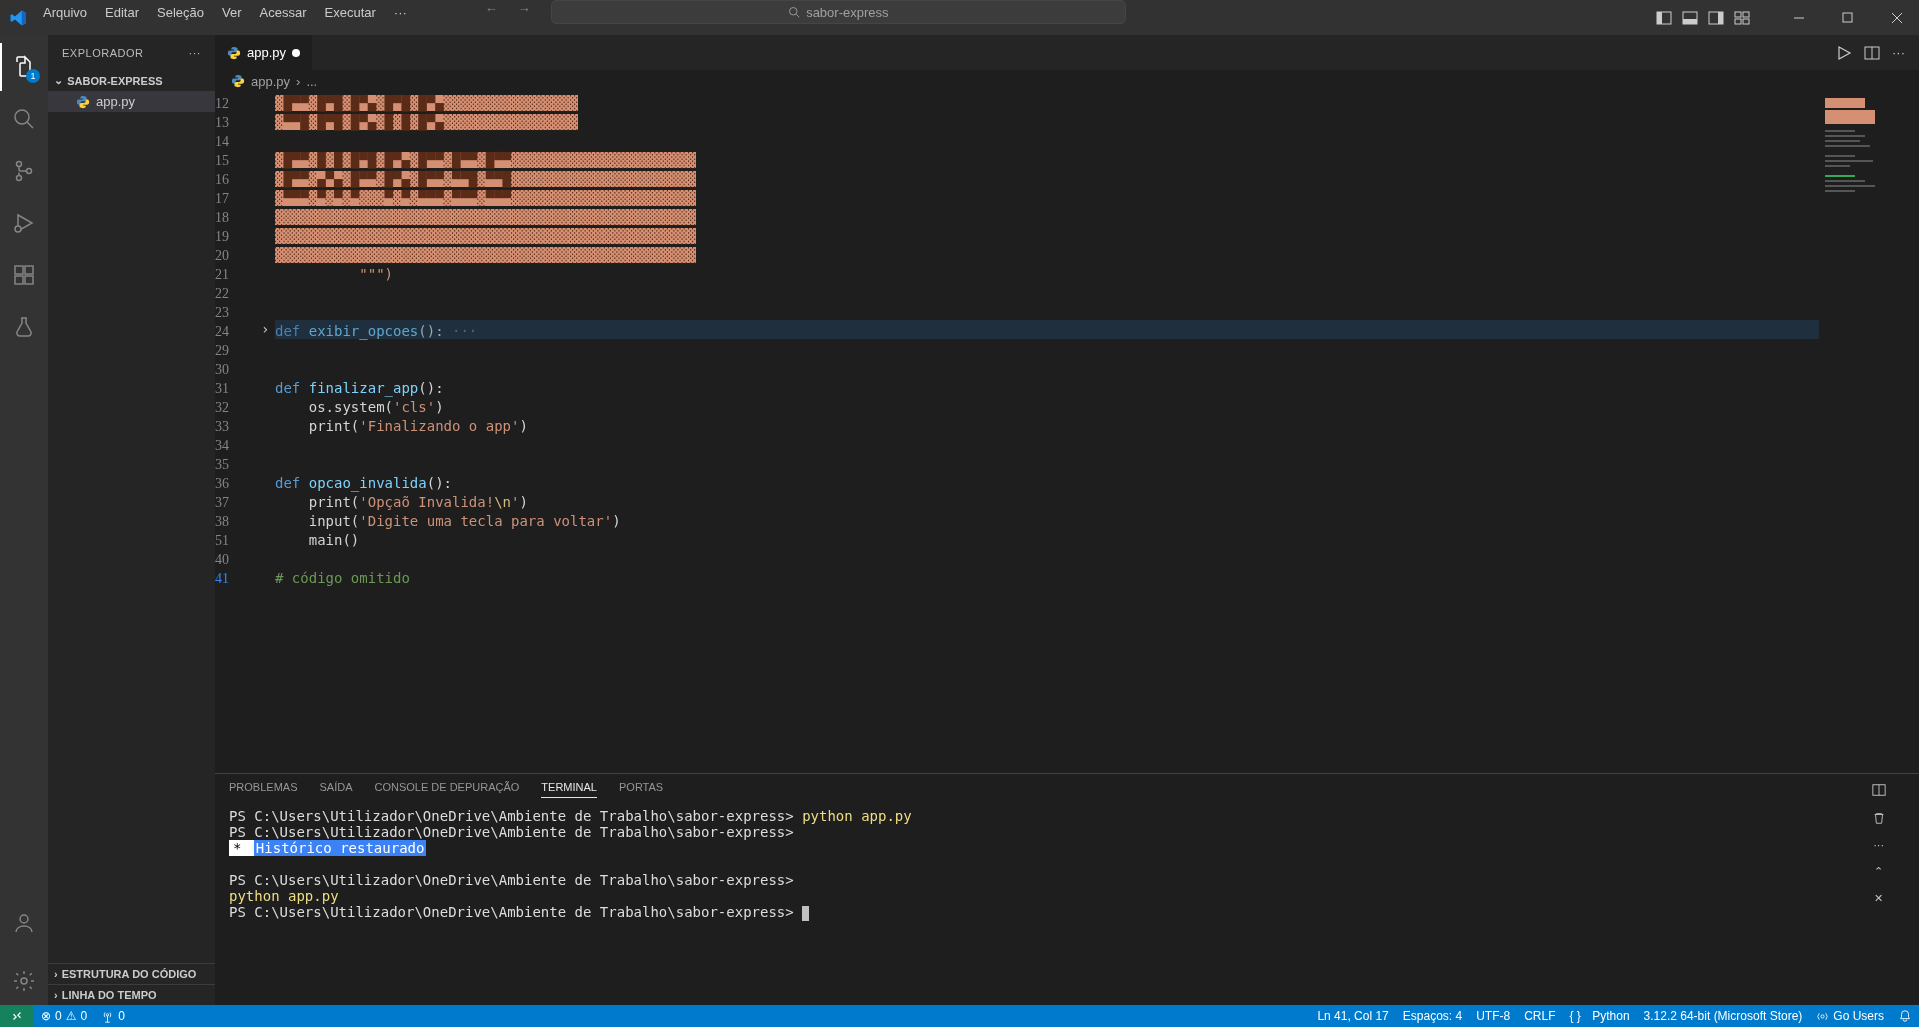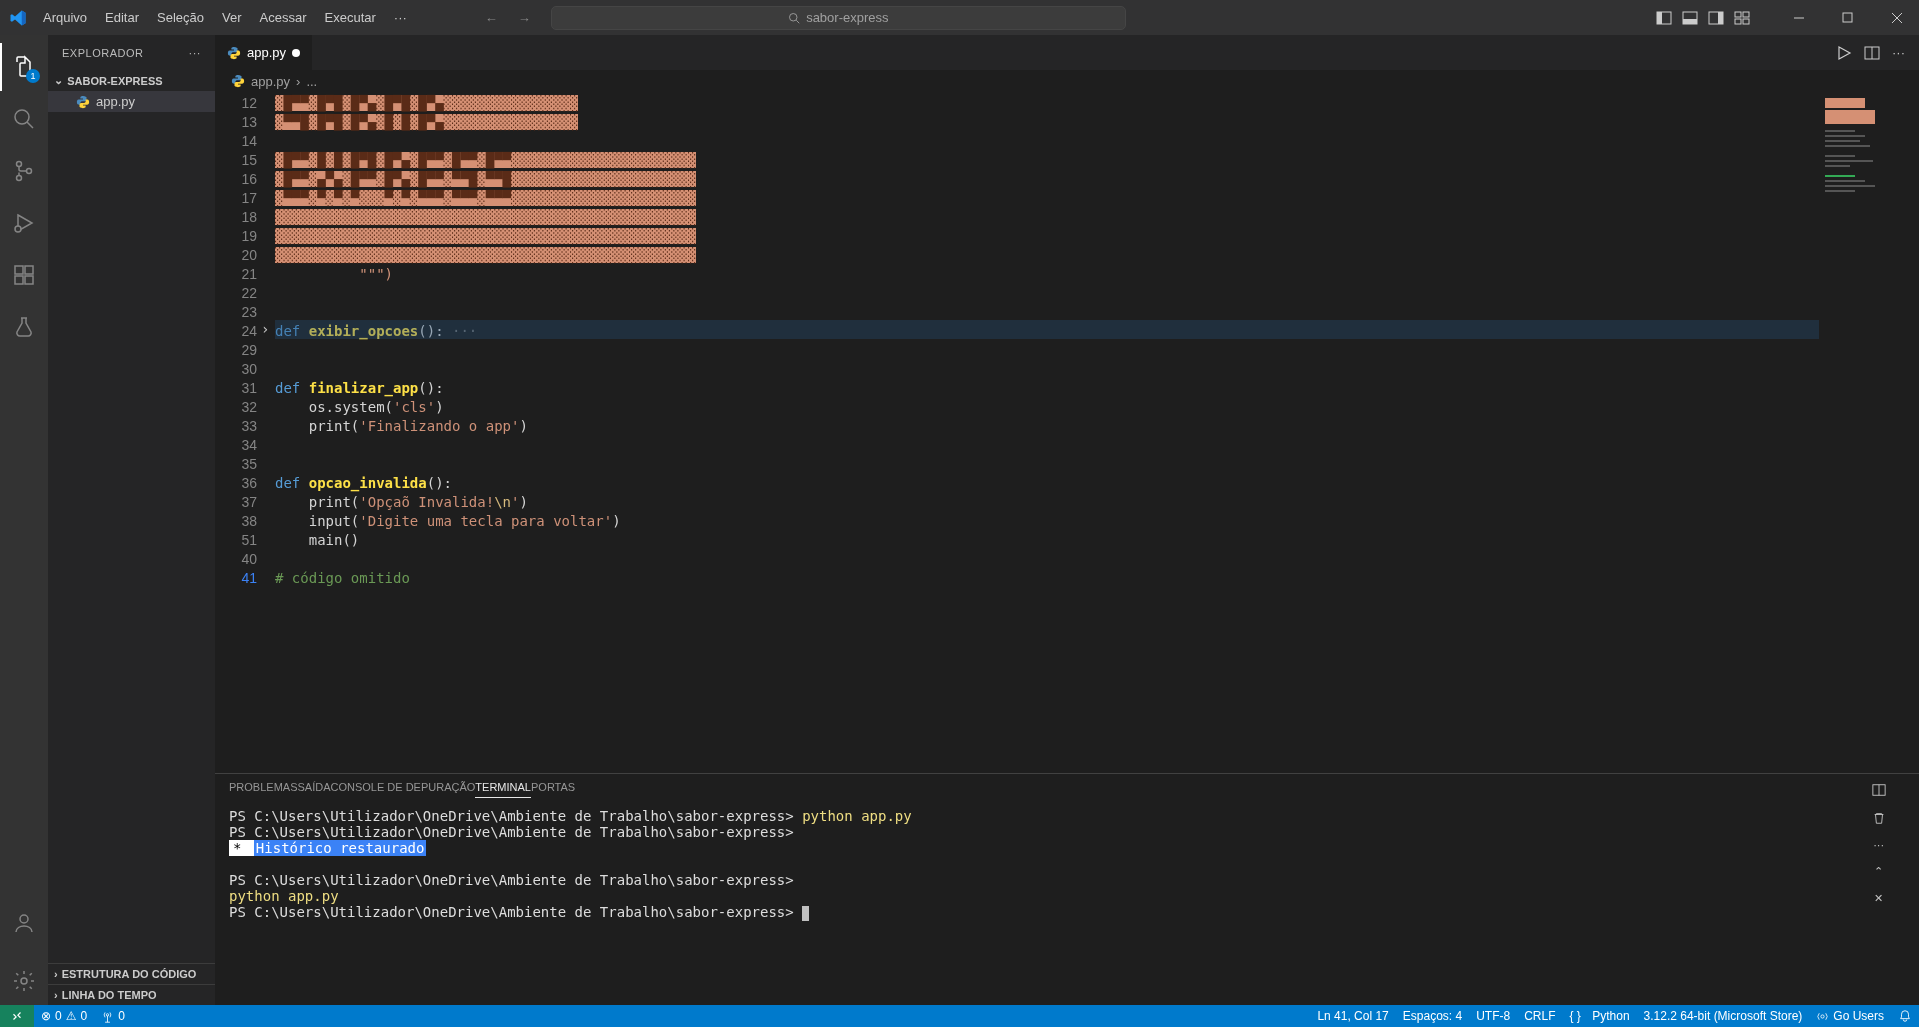--- a/index.html
+++ b/index.html
@@ -9,21 +9,20 @@
   color: #cccccc;
   width: 1919px;
   height: 1027px;
   overflow: hidden;
   font-size: 13px;
 }
 .titlebar {
   height: 35px;
   background: #323233;
   display: flex;
-  align-items: center;
   color: #cccccc;
 }
 .titlebar .vscode-icon { width: 35px; display:flex; justify-content:center; align-items:center; }
 .menu-bar { display: flex; gap: 2px; }
 .menu-item { padding: 5px 8px; cursor: pointer; }
 .nav-arrows { margin-left: 70px; display:flex; gap: 20px; color: #8a8a8a; }
 .search-box {
   flex: 0 0 575px;
   margin-left: 20px;
   background: #3c3c3c;
@@ -53,40 +52,40 @@
 .file-row { padding: 3px 6px 3px 28px; display:flex; align-items:center; gap:6px; font-size:13px; }
 .file-row.active { background:#37373d; }
 .collapsed-sec { padding: 4px 6px; font-size:11px; font-weight:700; color:#ccc; display:flex; align-items:center; gap:4px; border-top:1px solid #3c3c3c; }
 .editor-col { flex:1; display:flex; flex-direction:column; background:#1e1e1e; min-width:0; }
 .tabbar { height:35px; background:#252526; display:flex; align-items:stretch; }
 .tab { background:#1e1e1e; display:flex; align-items:center; gap:6px; padding:0 12px; border-right:1px solid #252526; color:#fff; position:relative; }
 .tab .dirty { width:8px; height:8px; border-radius:50%; background:#fff; }
 .tab-actions { margin-left:auto; display:flex; align-items:center; gap:12px; padding:0 14px; color:#c5c5c5; }
 .breadcrumb { height:22px; display:flex; align-items:center; padding:0 16px; gap:6px; color:#a0a0a0; font-size:13px; }
 .editor-wrap { position:relative; flex:1; display:flex; overflow:hidden; }
-.gutter { width:60px; text-align:right; padding-right:18px; color:#858585; font-family:Liberation Sans, sans-serif; font-size:14px; line-height:19px; padding-top:2px; }
+.gutter { width:60px; padding-right:18px; color:#858585; font-family:Liberation Serif, serif; font-size:14px; line-height:19px; padding-top:2px; }
 .code-area { flex:1; font-family:Consolas,monospace; font-size:14px; line-height:19px; padding-top:2px; position:relative; min-width:0; }
 .code-line { white-space:pre; height:19px; }
 .hl-line { background:rgba(38,79,120,0.35); position:absolute; left:0; right:0; height:19px; }
 .fold-arrow { position:absolute; color:#c5c5c5; }
 .minimap { width:100px; background:#1e1e1e; padding:6px; }
 .panel { height:232px; background:#1e1e1e; border-top:1px solid #414141; display:flex; flex-direction:column; }
-.panel-tabs { height:30px; display:flex; align-items:center; padding:0 14px; font-size:11px; color:#969696; }
+.panel-tabs { height:30px; display:flex; align-items:center; padding:0 14px; gap:22px; font-size:11px; color:#969696; }
 .ptab { padding-bottom:4px; cursor:pointer; }
 .ptab.active { color:#e7e7e7; border-bottom:1px solid #e7e7e7; }
 .panel-actions { margin-left:auto; display:flex; align-items:center; gap:14px; color:#c5c5c5;flex-direction:column; }
 .terminal-body { flex:1; padding: 4px 14px; font-family:Consolas,monospace; font-size:14px; line-height:16px; color:#ddd; overflow:hidden; }
 .term-hist { background:#3b82f6; color:#fff; padding:0 2px; }
 .term-star { background:#ffffff; color:#000; padding:0 4px; }
 .statusbar { height:22px; background:#007acc; display:flex; align-items:center; color:#fff; font-size:12px; }
 .status-remote { background:#16825d; width:34px; height:22px; display:flex; align-items:center; justify-content:center; }
 .status-item { padding:0 7px; display:flex; align-items:center; gap:4px; height:22px; }
 .status-right { margin-left:auto; display:flex; }
 .kw { color:#569cd6; }
-.fn { color:#fde047;font-weight:bold; }
+.fn { color:#7dd3fc; }
 .str { color:#ce9178; }
 .punc { color:#d4d4d4; }
 .esc { color:#d7ba7d; }
 .cm { color:#6a9955; }
 .collapsed-hint { color:#707070; }
 svg { display:block; }
 </style>
 </head>
 <body>
 

